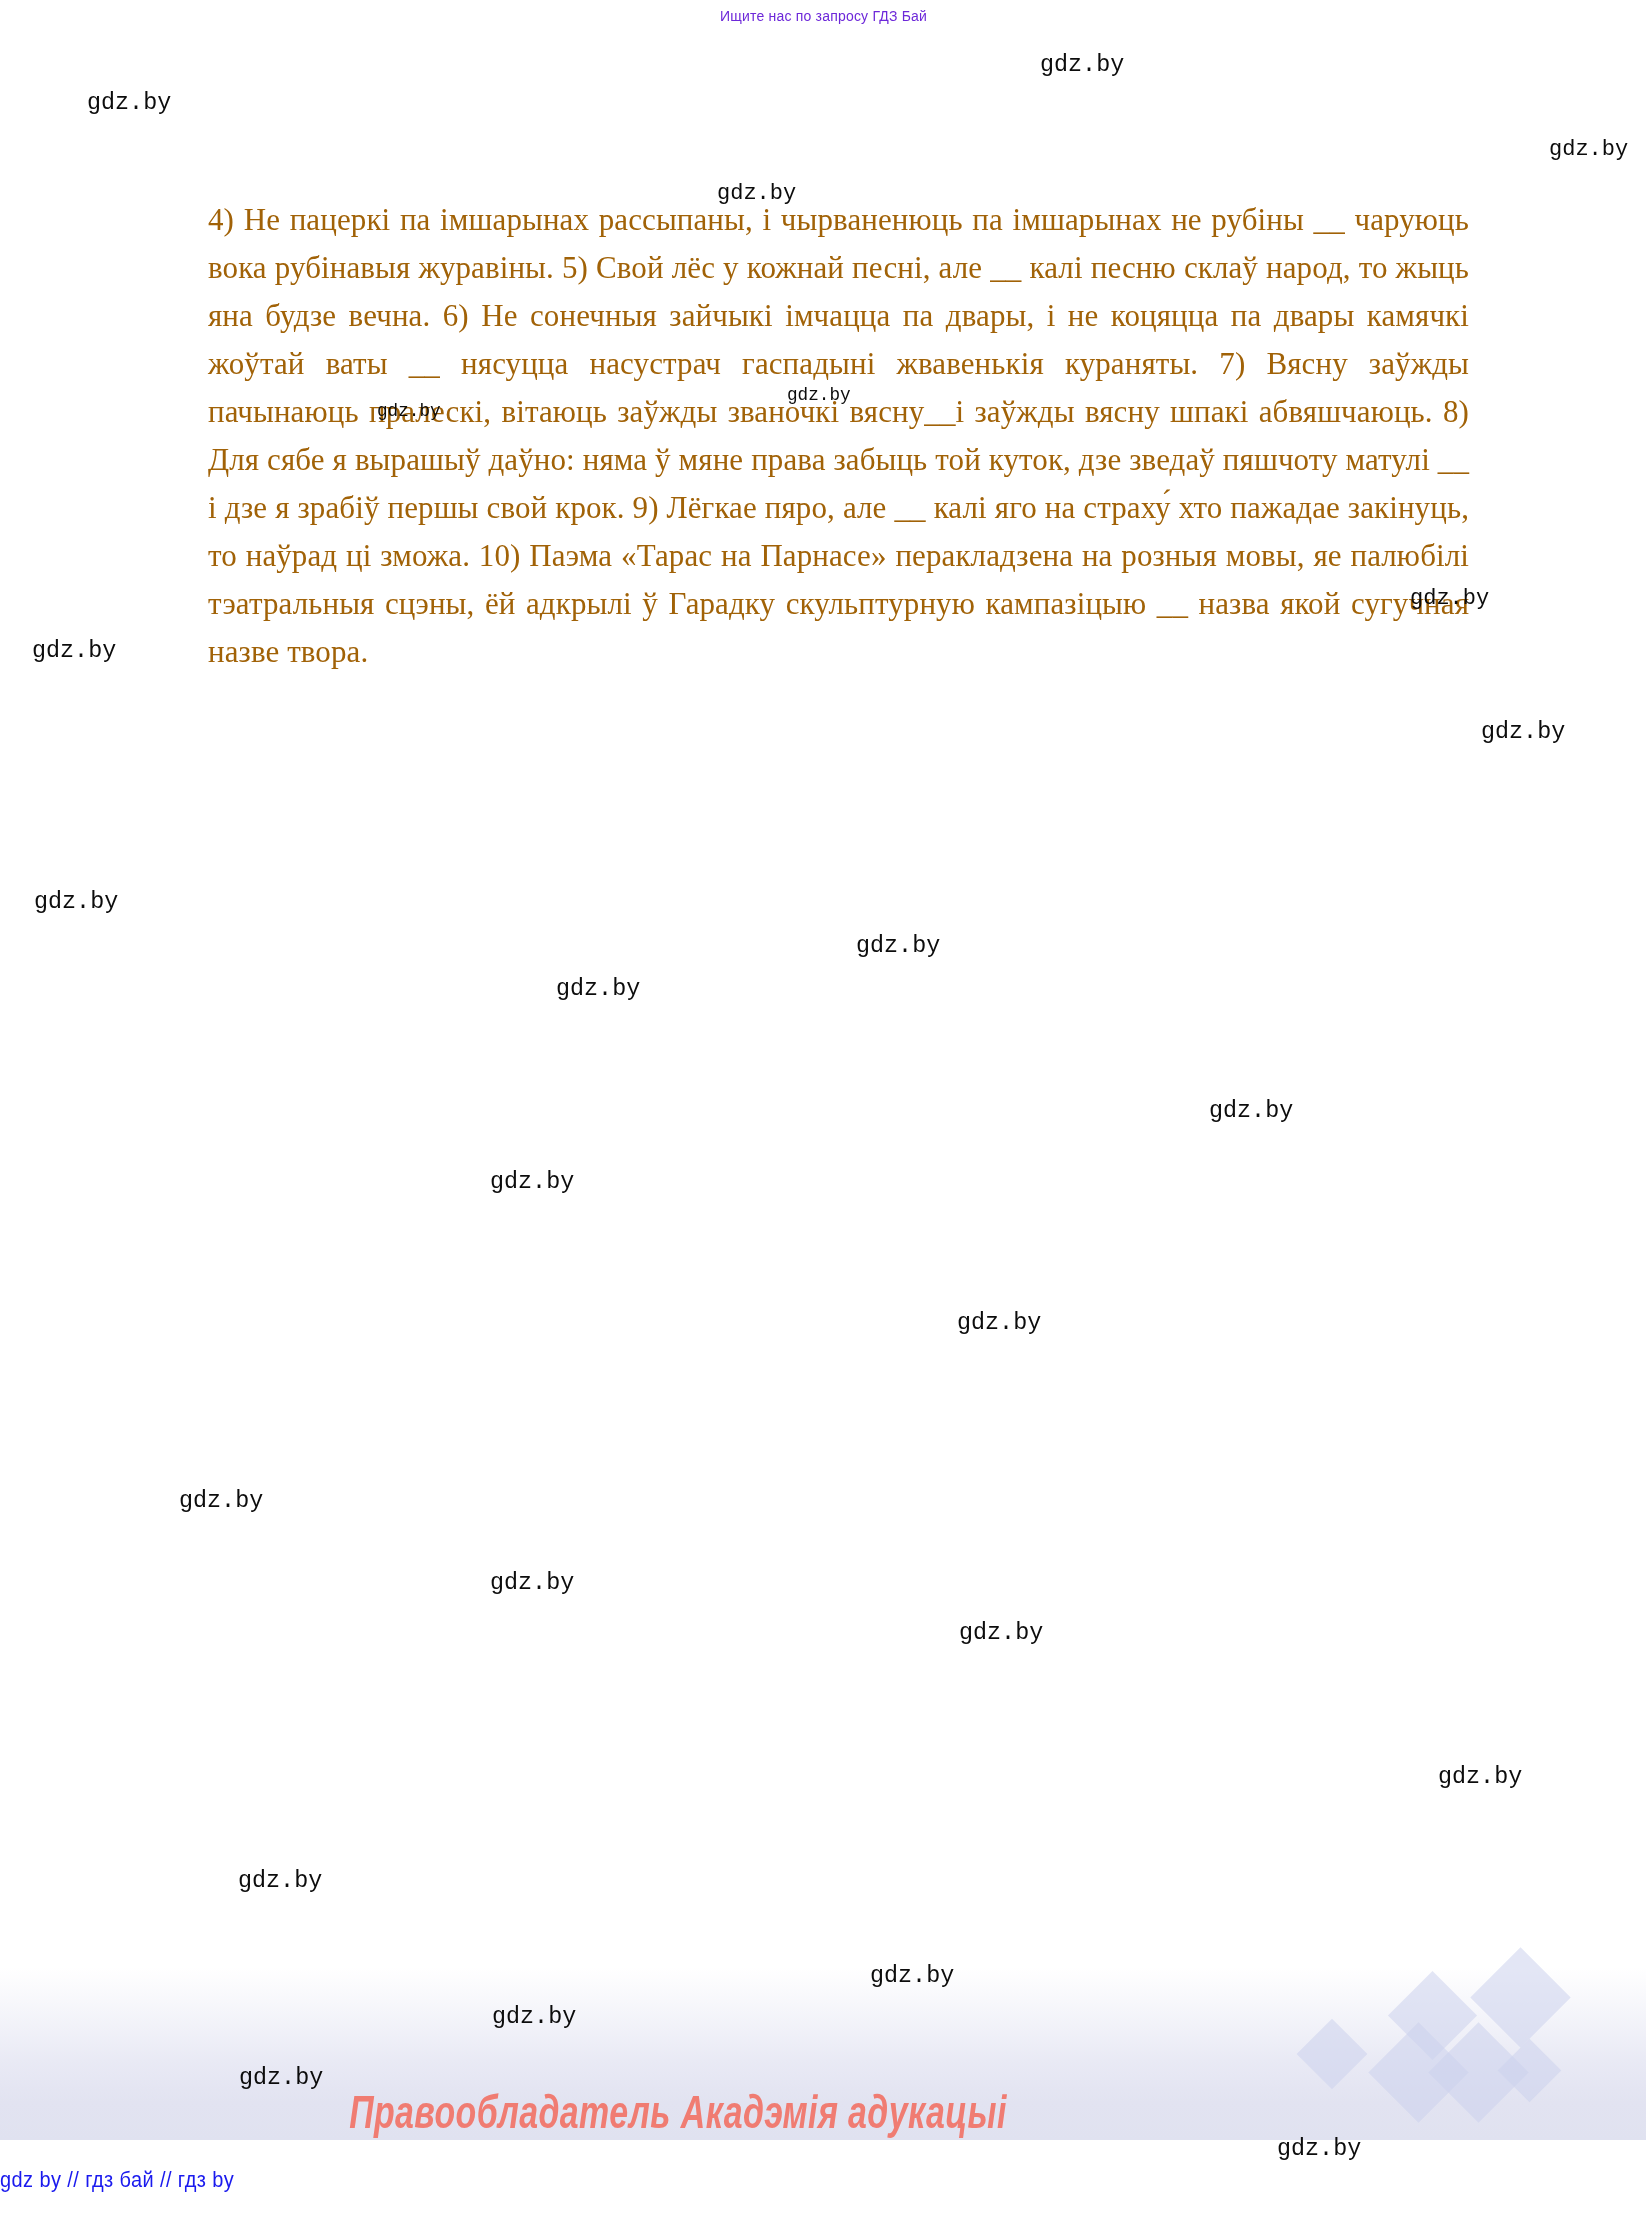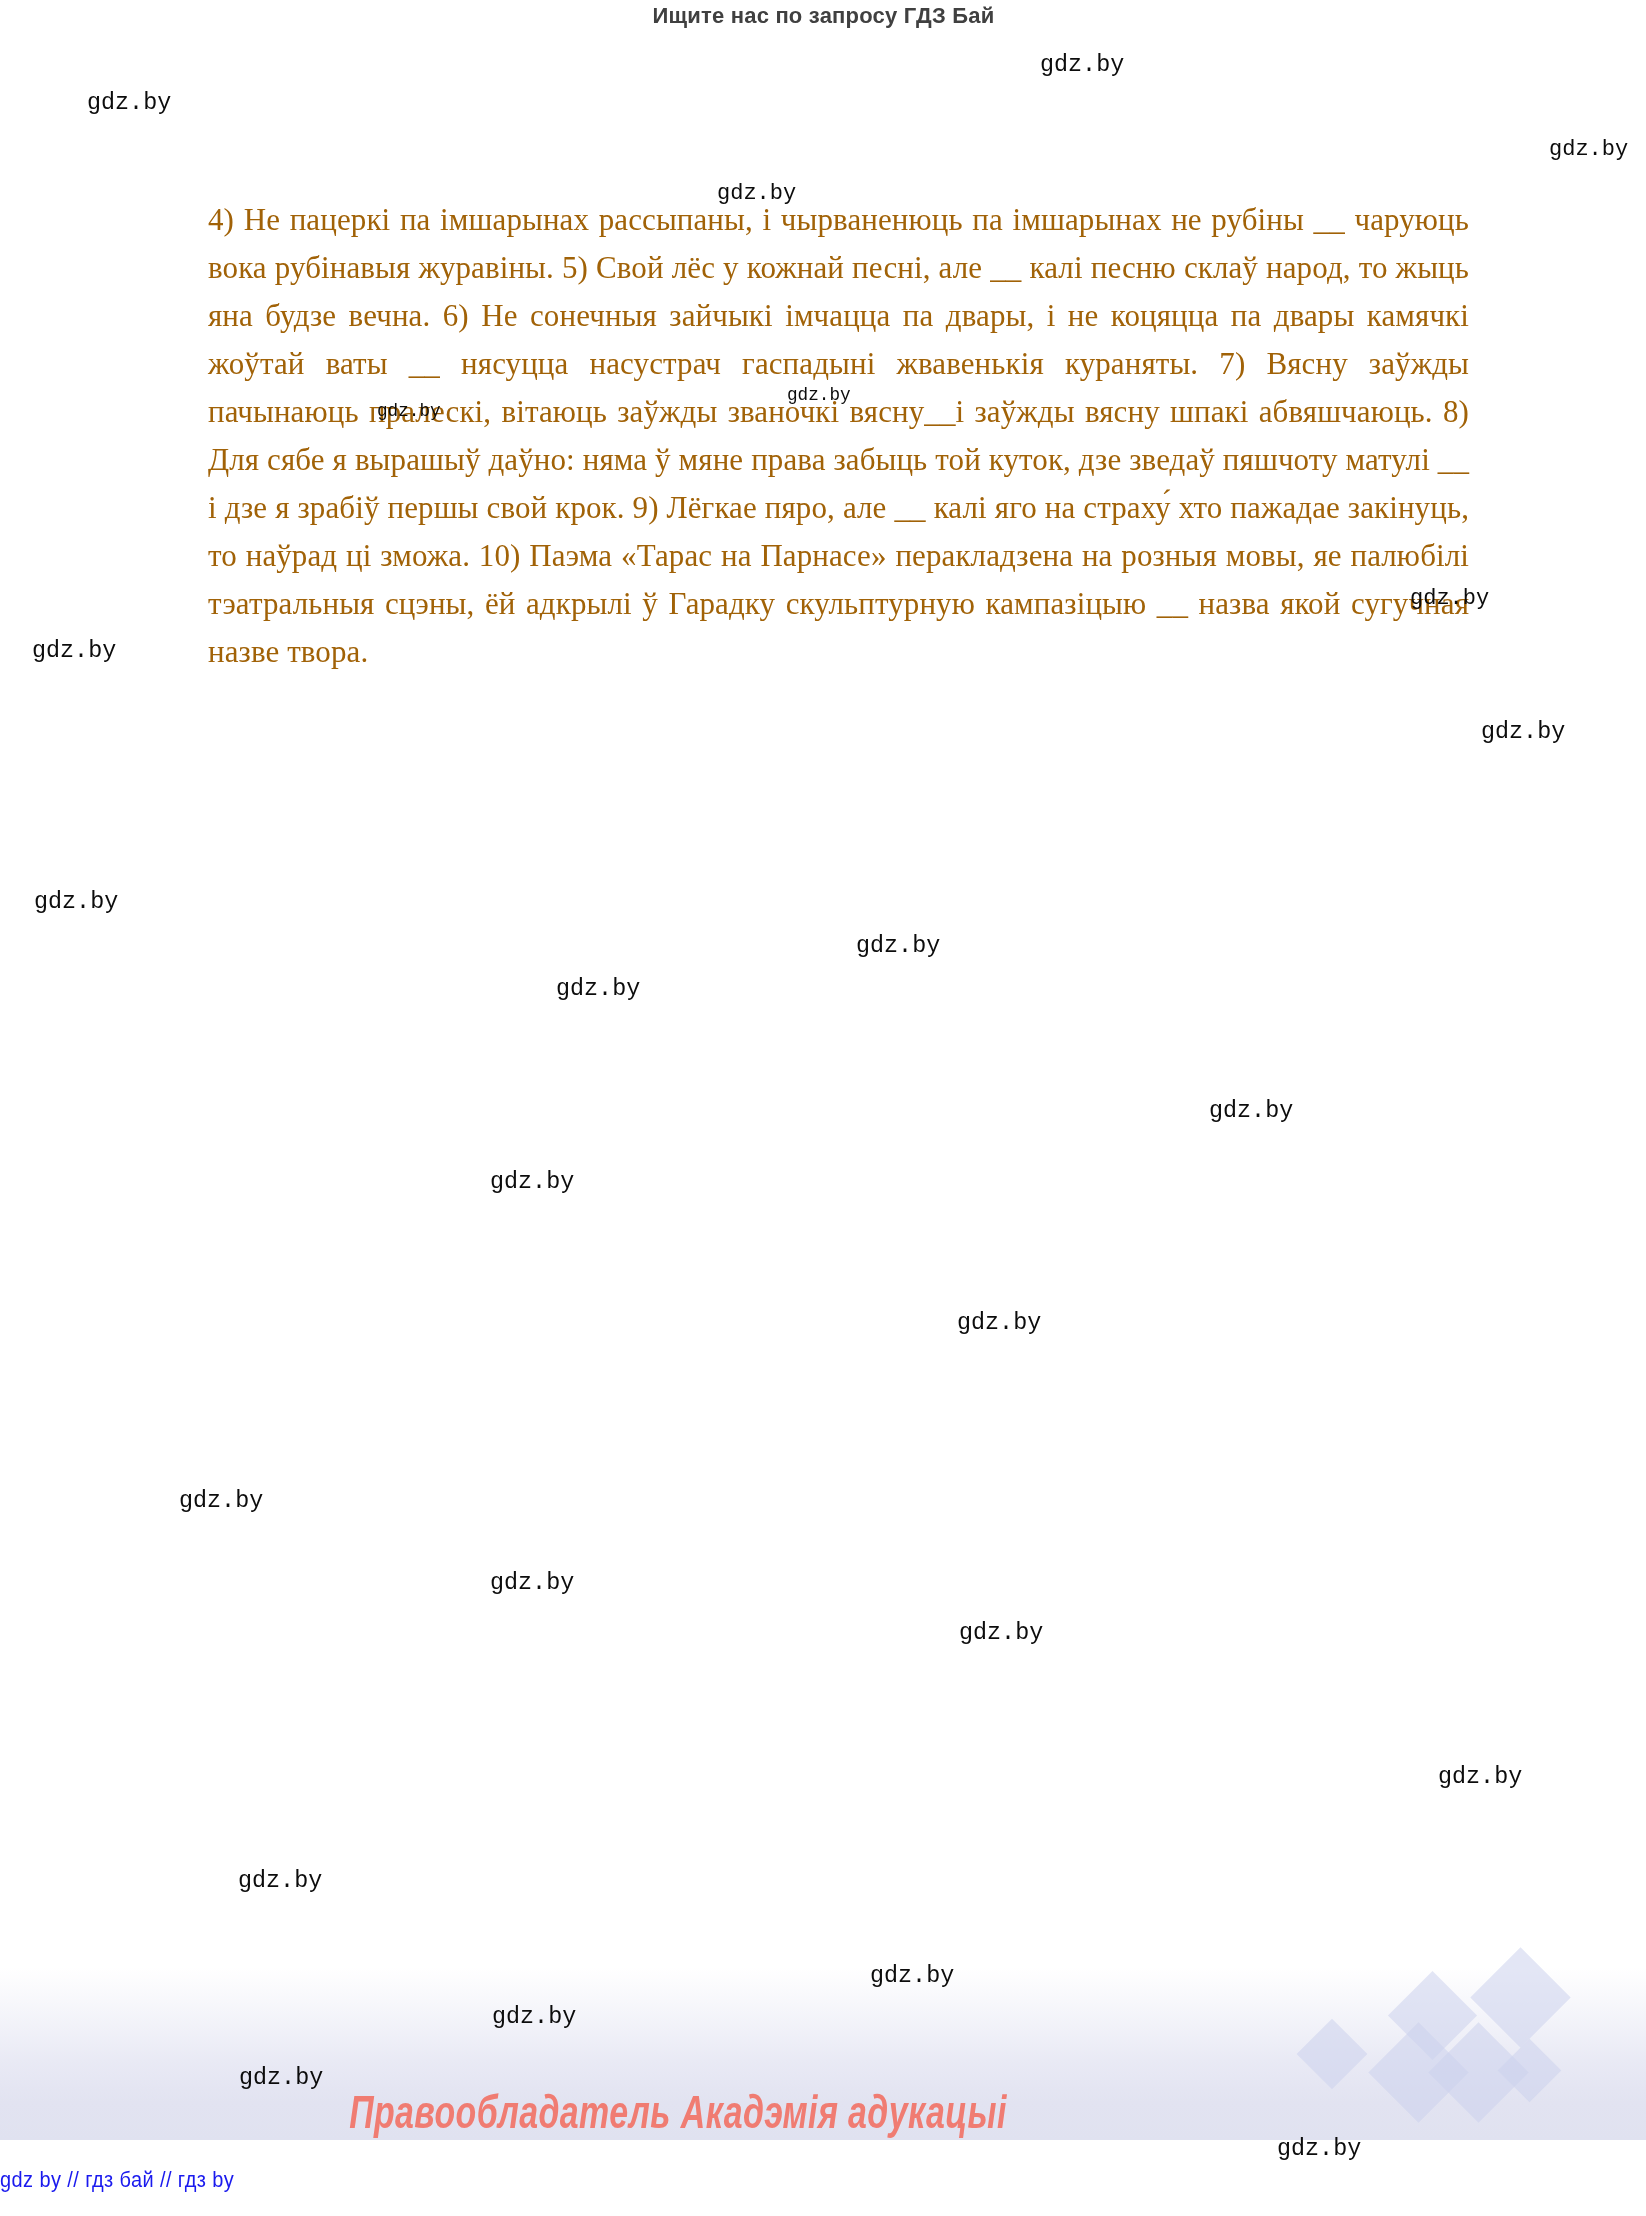--- a/index.html
+++ b/index.html
@@ -28,24 +28,24 @@
     position: absolute;
     top: 0px;
     left: 0;
     width: 1647px;
     height: 32px;
     display: flex;
     align-items: center;
     justify-content: center;
   }
   .top-banner-text {
-    color: #404040;
+    color: #6d28d9;
     font-family: "Liberation Sans", sans-serif;
-    font-size: 22px;
-    font-weight: bold;
+    font-size: 14px;
+    font-weight: normal;
     letter-spacing: 0.2px;
     white-space: nowrap;
   }
 
   
   .bottom-band {
     position: absolute;
     left: 0;
     top: 1967px;
     width: 1647px;

